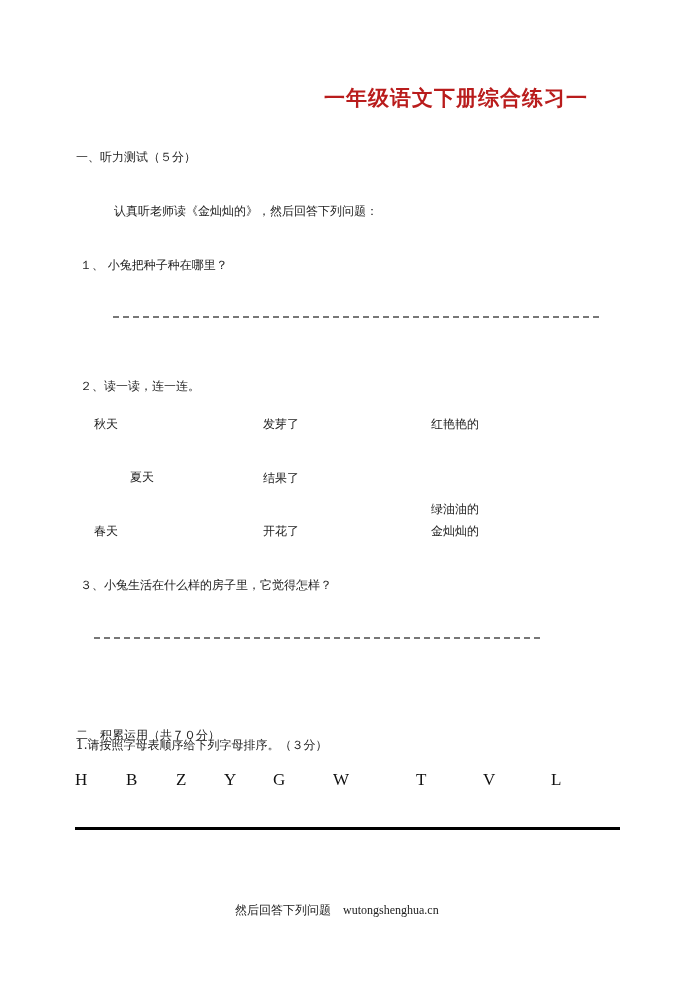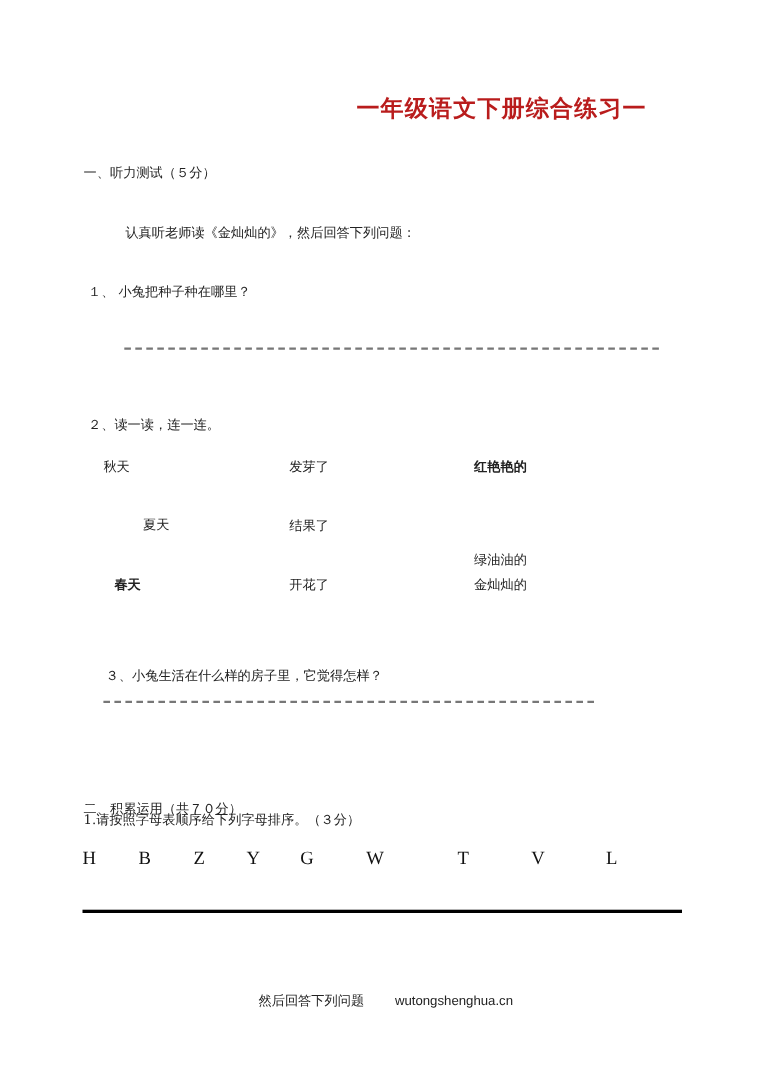--- a/index.html
+++ b/index.html
@@ -7,47 +7,47 @@
          font-family: "DejaVu Serif", "Liberation Serif", serif; color: #222; }
   .abs { position: absolute; white-space: nowrap; }
   .title { left: 0; width: 588px; top: 84px; text-align: right; font-size: 21px; font-weight: bold;
            font-family: "DejaVu Sans", "Liberation Sans", sans-serif; color: #b91c1c; letter-spacing: 1px; }
   .txt { font-size: 12px; }
   .dash { height: 1px; border-top: 2px dashed #777; }
   .solid { height: 3px; background: #000; }
   .letters { top: 770px; left: 75px; font-size: 17px; font-family: "Liberation Serif", serif; color: #111; }
   .letters span { position: absolute; top: 0; }
   .footer { top: 902px; left: 235px; font-size: 12px; color: #222; }
-  .footer .url { font-family: Liberation Sans, sans-serif; margin-left: 28px; }
+  .footer .url { font-family: Liberation Serif, serif; margin-left: 12px; }
 </style>
 </head>
 <body>
 
 <div class="abs title">一年级语文下册综合练习一</div>
 
 <div class="abs txt" style="left:76px; top:149px;">一、听力测试（５分）</div>
 <div class="abs txt" style="left:114px; top:203px;">认真听老师读《金灿灿的》，然后回答下列问题：</div>
 <div class="abs txt" style="left:80px; top:257px;">１、  小兔把种子种在哪里？</div>
 <div class="abs dash" style="left:113px; top:316px; width:486px;"></div>
 
 <div class="abs txt" style="left:80px; top:364px;margin-top:14px;">２、读一读，连一连。</div>
 
 <div class="abs txt" style="left:94px; top:416px;">秋天</div>
 <div class="abs txt" style="left:263px; top:416px;">发芽了</div>
-<div class="abs txt" style="left:431px; top:416px;font-weight:bold;">红艳艳的</div>
+<div class="abs txt" style="left:431px; top:416px;">红艳艳的</div>
 
 <div class="abs txt" style="left:94px; top:469px;margin-left:36px;">夏天</div>
 <div class="abs txt" style="left:263px; top:470px;">结果了</div>
 <div class="abs txt" style="left:431px; top:469px;margin-top:32px;">绿油油的</div>
 
-<div class="abs txt" style="left:104px; top:523px;font-weight:bold;">春天</div>
+<div class="abs txt" style="left:94px; top:523px;">春天</div>
 <div class="abs txt" style="left:263px; top:523px;">开花了</div>
 <div class="abs txt" style="left:431px; top:523px;">金灿灿的</div>
 
-<div class="abs txt" style="left:80px; top:606px;margin-left:16px;">３、小兔生活在什么样的房子里，它觉得怎样？</div>
+<div class="abs txt" style="left:80px; top:577px;">３、小兔生活在什么样的房子里，它觉得怎样？</div>
 <div class="abs dash" style="left:94px; top:637px; width:446px;"></div>
 
 <div class="abs txt" style="left:76px; top:709px;margin-top:18px;">二、积累运用（共７０分）</div>
 <div class="abs txt" style="left:76px; top:737px;">1.请按照字母表顺序给下列字母排序。（３分）</div>
 
 <div class="abs letters">
   <span style="left:0px;">H</span>
   <span style="left:51px;">B</span>
   <span style="left:101px;">Z</span>
   <span style="left:149px;">Y</span>

